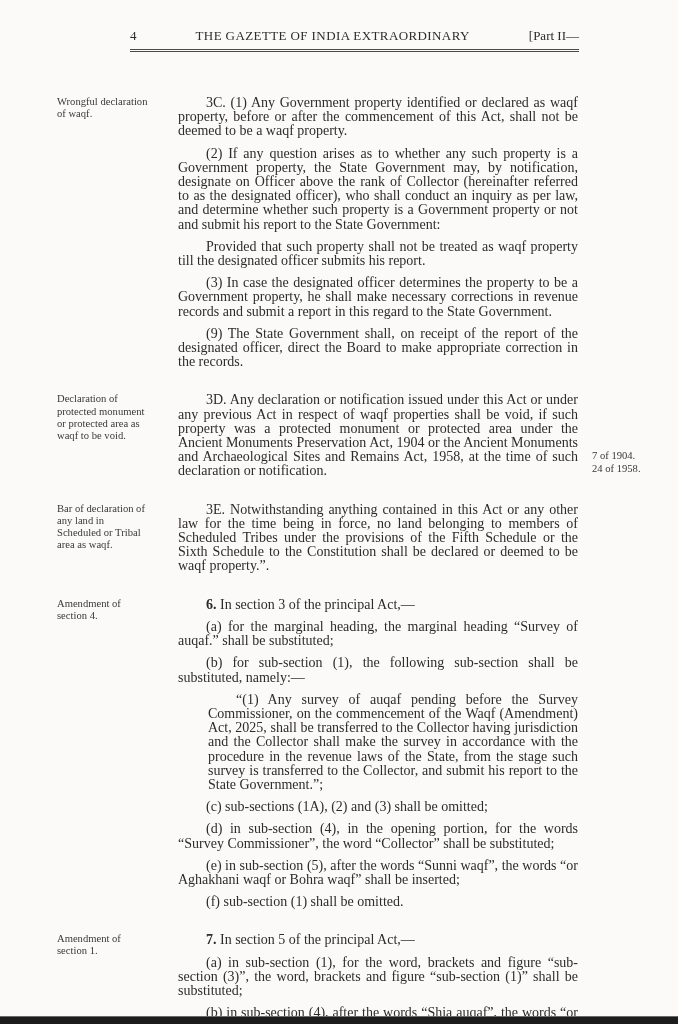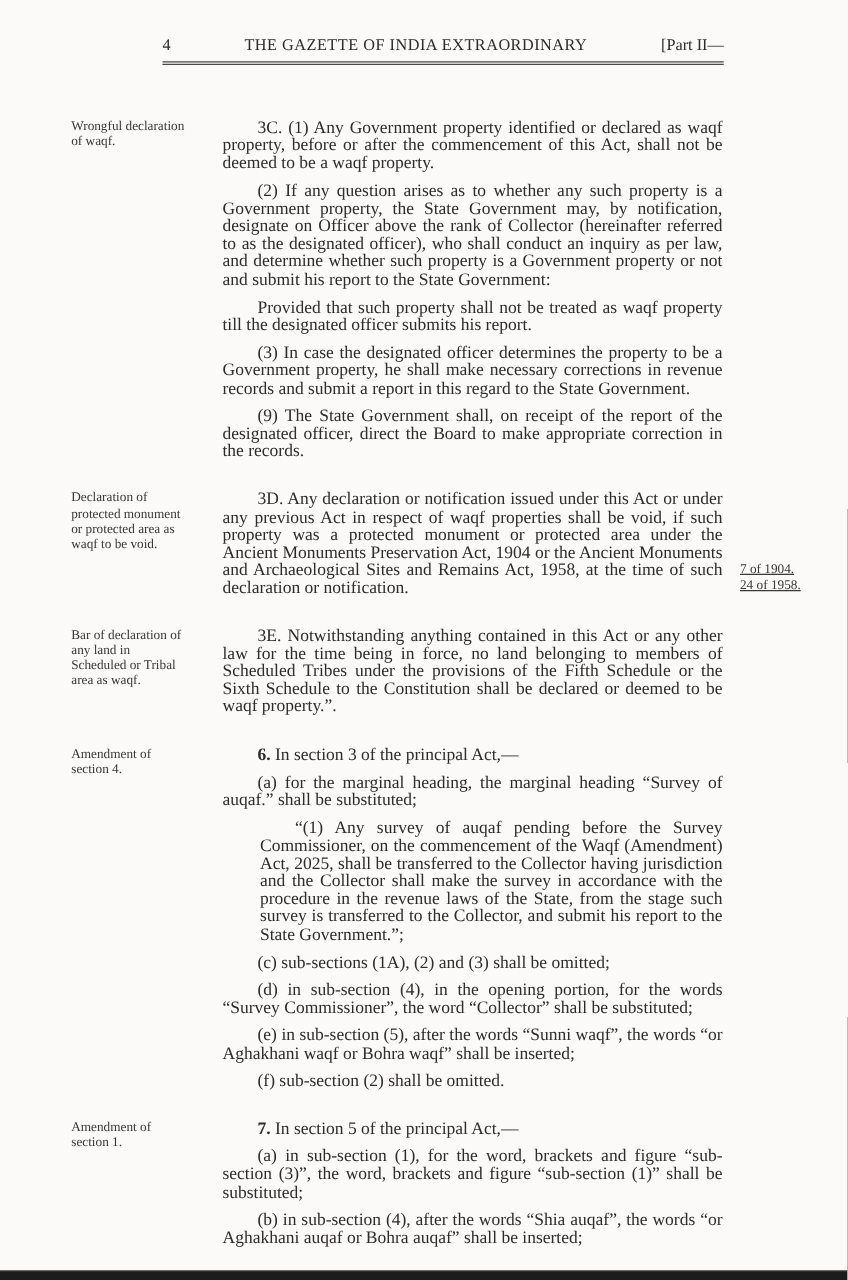--- a/index.html
+++ b/index.html
@@ -27,21 +27,21 @@
   }
   .section{display:flex;align-items:flex-start;margin-top:16px;}
   .note-col{
     flex:0 0 121px;box-sizing:border-box;padding-right:30px;
     font-size:10.6px;line-height:12.1px;color:#3a3834;
   }
   .body-col{flex:0 0 400px;box-sizing:border-box;}
   .ref-col{
     flex:0 0 74px;box-sizing:border-box;padding-left:14px;
     font-size:10.6px;line-height:13px;color:#3a3834;
-    align-self:flex-end;margin-bottom:12px;text-decoration:underline;
+    align-self:flex-end;margin-bottom:12px;
   }
   .body-para{
     margin:0 0 8px 0;
     font-size:14px;line-height:14.2px;
     text-align:justify;text-indent:28px;
   }
   .body-para .lead{font-weight:bold;}
   .quote-indent{margin-left:30px;}
   .edge-bar{
     position:absolute;left:0;bottom:0;width:100%;height:7px;
@@ -91,25 +91,26 @@
         <p class="body-para">3E. Notwithstanding anything contained in this Act or any other law for the time being in force, no land belonging to members of Scheduled Tribes under the provisions of the Fifth Schedule or the Sixth Schedule to the Constitution shall be declared or deemed to be waqf property.”.</p>
       </div>
       <div class="ref-col"></div>
     </div>
 
     <div class="section">
       <div class="note-col">Amendment of section 4.</div>
       <div class="body-col">
         <p class="body-para"><span class="lead">6.</span><span> In section 3 of the principal Act,—</span></p>
         <p class="body-para">(a) for the marginal heading, the marginal heading “Survey of auqaf.” shall be substituted;</p>
+        <p class="body-para">(b) for sub-section (1), the following sub-section shall be substituted, namely:—</p>
         <p class="body-para quote-indent">“(1) Any survey of auqaf pending before the Survey Commissioner, on the commencement of the Waqf (Amendment) Act, 2025, shall be transferred to the Collector having jurisdiction and the Collector shall make the survey in accordance with the procedure in the revenue laws of the State, from the stage such survey is transferred to the Collector, and submit his report to the State Government.”;</p>
         <p class="body-para">(c) sub-sections (1A), (2) and (3) shall be omitted;</p>
         <p class="body-para">(d) in sub-section (4), in the opening portion, for the words “Survey Commissioner”, the word “Collector” shall be substituted;</p>
         <p class="body-para">(e) in sub-section (5), after the words “Sunni waqf”, the words “or Aghakhani waqf or Bohra waqf” shall be inserted;</p>
-        <p class="body-para">(f) sub-section (2) shall be omitted.</p>
+        <p class="body-para">(f) sub-section (1) shall be omitted.</p>
       </div>
       <div class="ref-col"></div>
     </div>
 
     <div class="section">
       <div class="note-col">Amendment of section 1.</div>
       <div class="body-col">
         <p class="body-para"><span class="lead">7.</span><span> In section 5 of the principal Act,—</span></p>
         <p class="body-para">(a) in sub-section (1), for the word, brackets and figure “sub-section (3)”, the word, brackets and figure “sub-section (1)” shall be substituted;</p>
         <p class="body-para">(b) in sub-section (4), after the words “Shia auqaf”, the words “or Aghakhani auqaf or Bohra auqaf” shall be inserted;</p>

